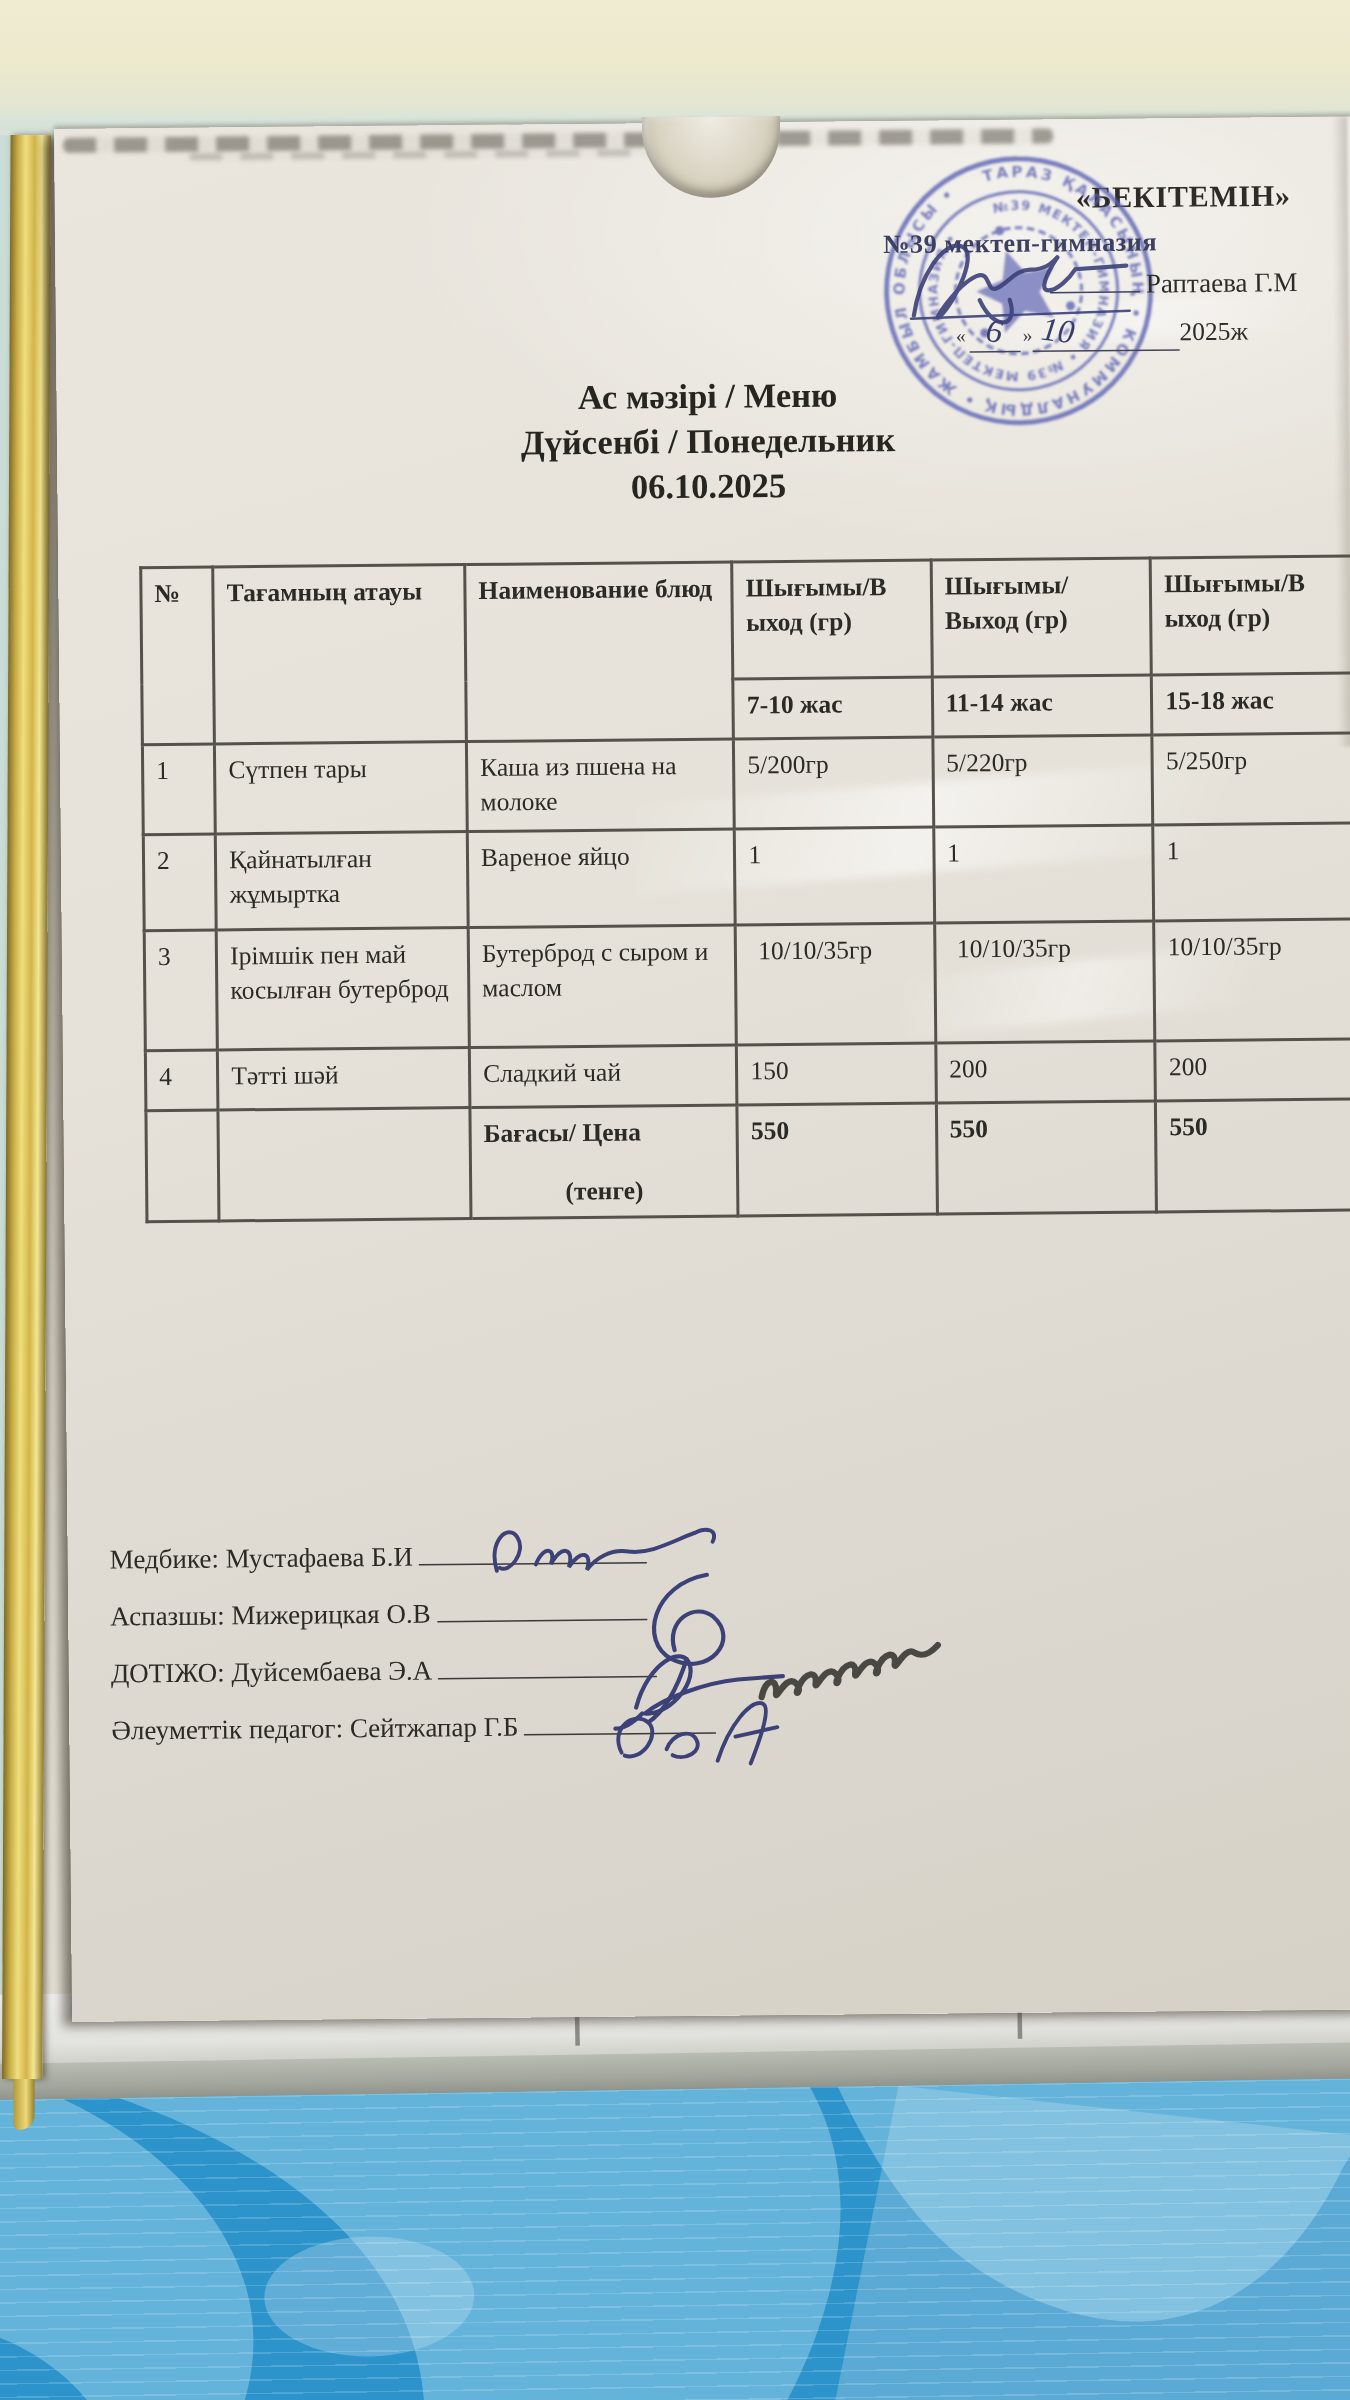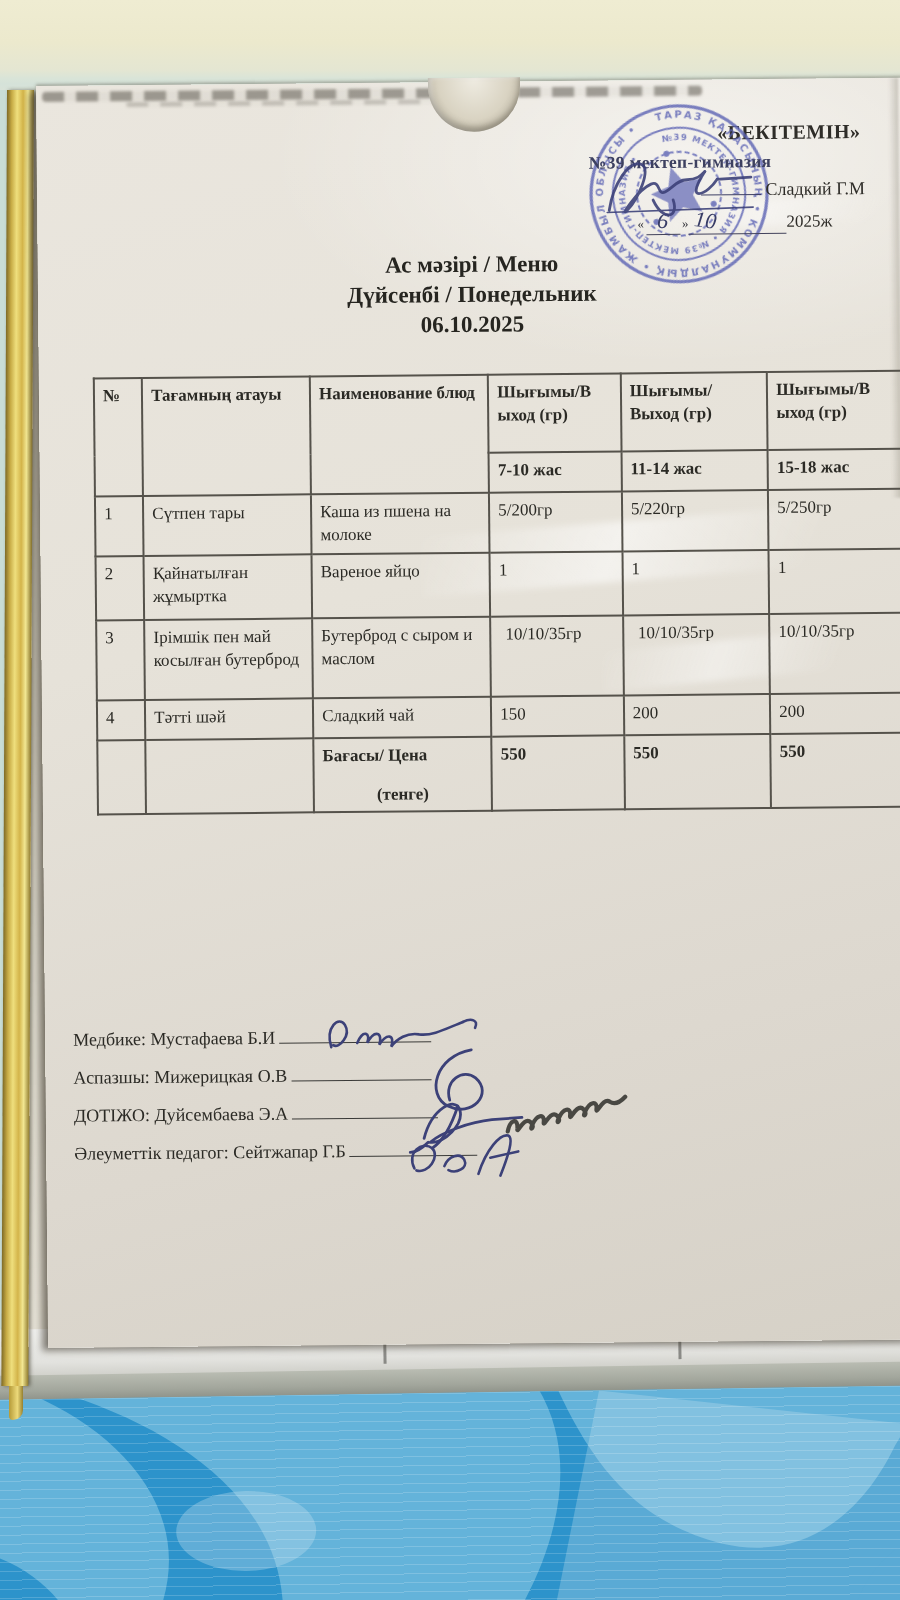--- a/index.html
+++ b/index.html
@@ -143,21 +143,21 @@
       </g>
       <path d="M106,78 l8,18 19,2 -14,13 4,19 -17,-10 -17,10 4,-19 -14,-13 19,-2 Z" fill="#5c63b4" stroke="none" opacity=".85"></path>
       <circle cx="76" cy="126" r="3" fill="#5c63b4" stroke="none"></circle>
       <circle cx="136" cy="126" r="3" fill="#5c63b4" stroke="none"></circle>
       <circle cx="106" cy="64" r="3" fill="#5c63b4" stroke="none"></circle>
     </g>
   </svg>
 
   <div class="school-line">№39 мектеп-гимназия</div>
 
-  <div class="director-line"><span class="sig-line"></span><span>Сладкий Г.М</span></div>
+  <div class="director-line"><span class="sig-line"></span><span>Раптаева Г.М</span></div>
 
   <div class="date-line">
     <span class="q">«</span><span class="u1"><span class="hand">6</span></span><span class="q">»</span><span class="u2"><span class="hand">10</span></span><span>2025ж</span>
   </div>
 
   <svg class="dir-sig" viewBox="0 0 180 86">
     <g fill="none" stroke="#3c4178" stroke-width="2.8" stroke-linecap="round" opacity=".9">
       <path d="M16,60 C20,34 36,10 48,14 C60,18 44,50 34,60 C26,68 44,40 58,34 C68,30 64,46 72,42 C80,38 84,30 94,30 C104,30 108,26 112,22"></path>
       <path d="M112,22 C104,34 100,44 106,44 C112,44 120,36 124,30 L158,28"></path>
       <path d="M60,50 C70,72 86,68 80,50"></path>

